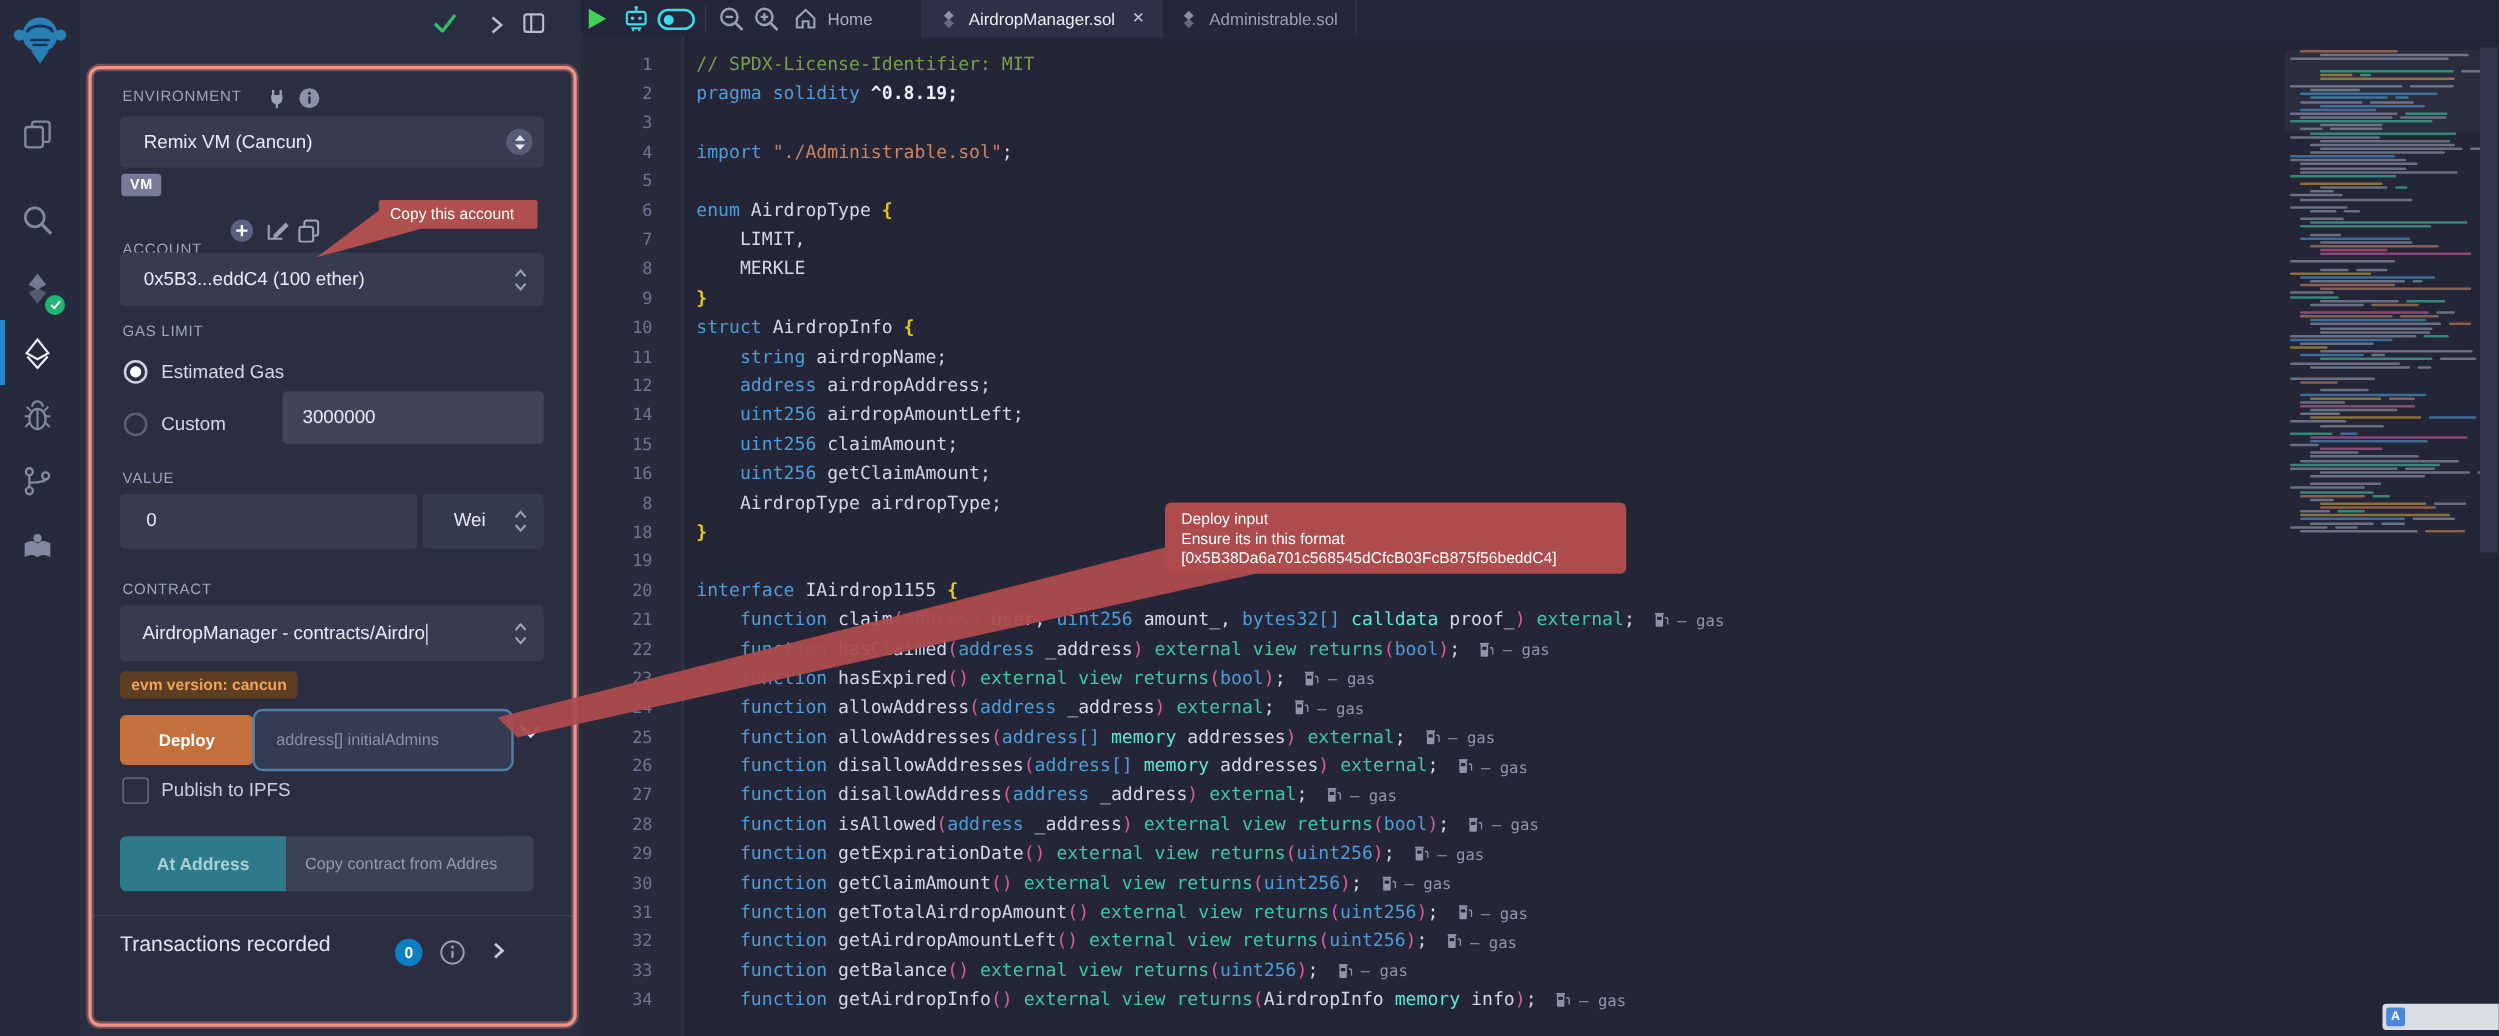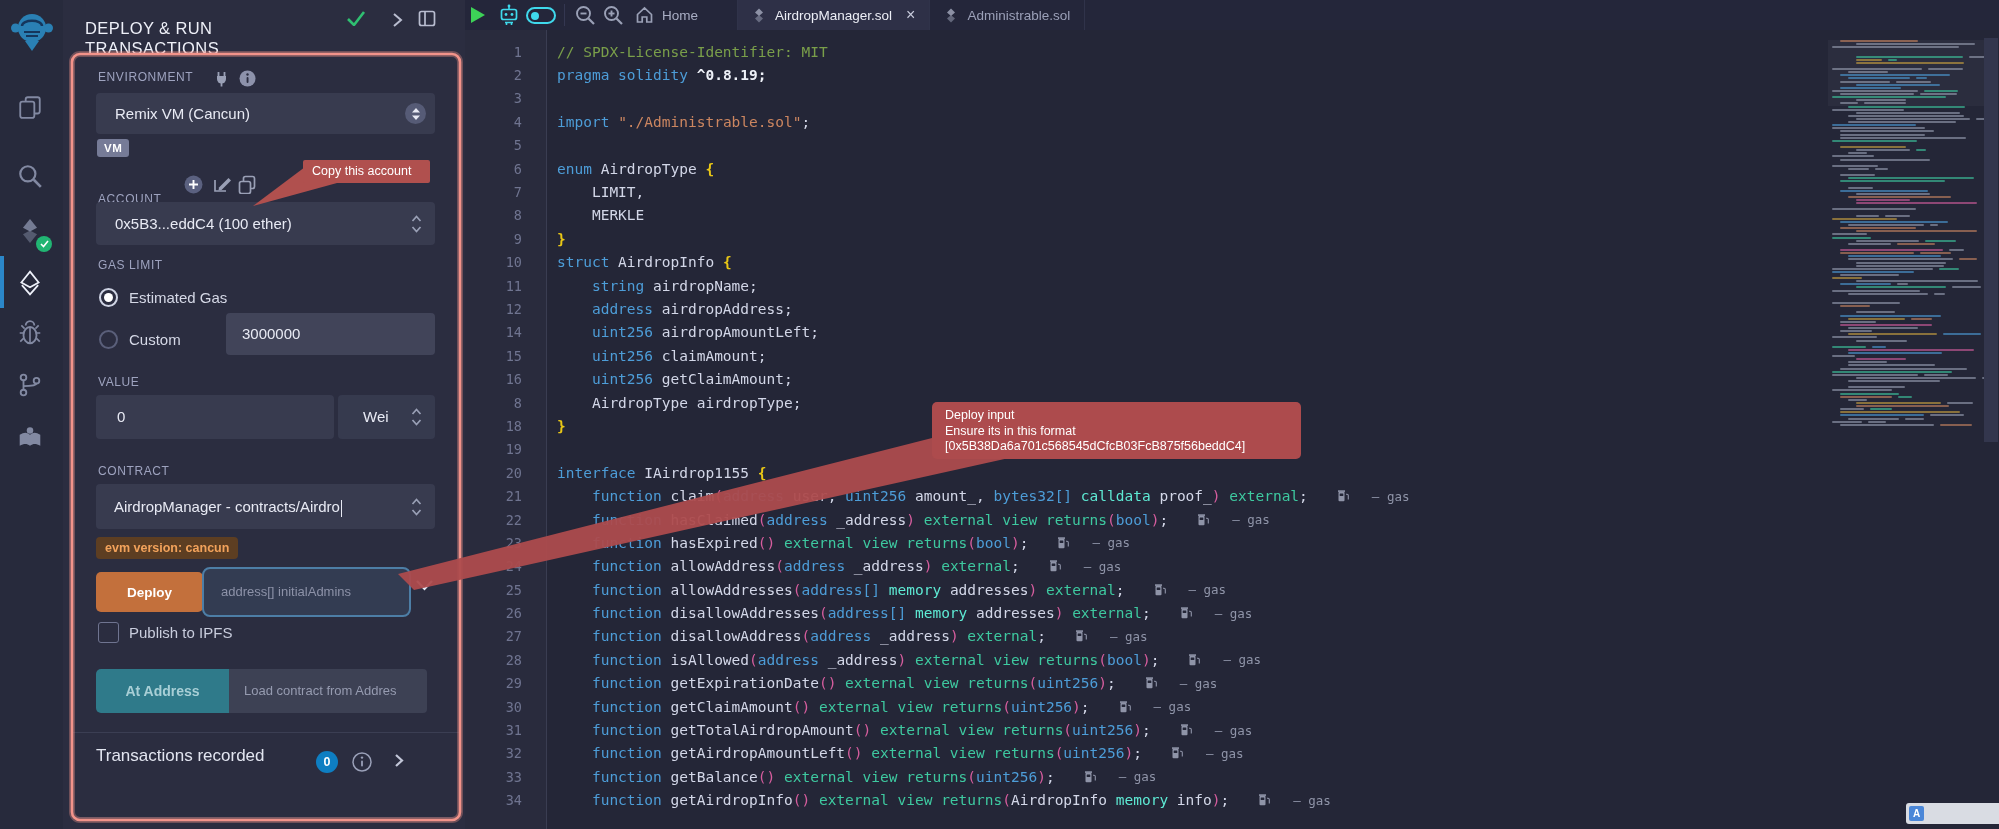--- a/index.html
+++ b/index.html
@@ -94,22 +94,22 @@
   .tab .sol{margin-right:9px;display:flex;}
   .tab .close{margin-left:14px;color:#c9ccdd;font-size:16px;line-height:16px;}
   #gutter-band{position:absolute;left:0;top:30px;width:81px;height:799px;background:#292b3d;border-right:1px solid #3a3d52;}
   #code{position:absolute;left:0;top:40px;width:1360px;}
   .cl{height:23.4px;display:flex;align-items:center;white-space:pre;}
   .ln{flex:0 0 57px;width:57px;text-align:right;font-family:"DejaVu Sans Mono",monospace;
       font-size:13.5px;color:#6f7490;}
   .ct{margin-left:35px;font-family:"DejaVu Sans Mono",monospace;font-size:14.5px;color:#d3d7e8;white-space:pre;}
   .tk-k{color:#4d9dd8;} .tk-c{color:#7a9f4a;} .tk-w{color:#d3d7e8;} .tk-y{color:#e9c716;font-weight:bold;}
   .tk-s{color:#cc8660;} .tk-g{color:#5eead4;} .tk-m{color:#3ec9a0;} .tk-p{color:#d65d9e;} .tk-b{color:#eef1f8;font-weight:bold;}
-  .gas{margin-left:30px;color:#8f94a8;font-family:"DejaVu Sans Mono",monospace;font-size:12.5px;
-       display:inline-flex;align-items:center;gap:23px;}
+  .gas{margin-left:16px;color:#8f94a8;font-family:"DejaVu Sans Mono",monospace;font-size:12.5px;
+       display:inline-flex;align-items:center;gap:7px;}
   #minimap{position:absolute;left:1363px;top:40px;width:156px;height:392px;overflow:hidden;}
   .mmbar{position:absolute;height:2px;border-radius:1px;}
   #mm-view{position:absolute;left:1363px;top:40px;width:156px;height:66px;background:rgba(255,255,255,.035);}
   #scroll-thumb{position:absolute;left:1519px;top:38px;width:14px;height:404px;background:#383c55;opacity:.75;}
   
   #overlay{position:absolute;left:0;top:0;width:1999px;height:829px;z-index:40;pointer-events:none;}
   #copy-label{position:absolute;left:303px;top:160px;width:127px;height:23px;background:#b0504e;border-radius:2px;
               color:#fff;font-size:12.5px;line-height:23px;padding-left:9px;box-sizing:border-box;z-index:41;}
   #deploy-tip{position:absolute;left:932px;top:402px;width:369px;height:57px;background:#ad4b4d;border-radius:5px;
               color:#fff;font-size:12.5px;line-height:15.5px;padding:6px 0 0 13px;box-sizing:border-box;z-index:41;}
@@ -184,21 +184,20 @@
         <svg width="26" height="26" viewBox="0 0 24 24">
           <circle cx="12" cy="6" r="3" fill="currentColor"></circle>
           <path d="M2.5 10 c4 -2.5 6.5 -2.5 9.5 0 c3 -2.5 5.5 -2.5 9.5 0 v10 c-4 -2 -6.5 -2 -9.5 0 c-3 -2 -5.5 -2 -9.5 0 Z" fill="currentColor"></path>
         </svg>
       </div>
     </div>
   <div id="active-indicator"></div>
 </aside>
 
 <section id="side-panel">
-  <h1 id="panel-title">DEPLOY &amp; RUN TRANSACTIONS</h1>
   <span class="hdr-ic" id="hdr-check">
     <svg width="20" height="16" viewBox="0 0 20 16">
         <path d="M2 9 L8 15 L18 2" stroke="#2fbf71" stroke-width="2.6" fill="none"></path>
       </svg>
   </span>
   <span class="hdr-ic" id="hdr-chevron">
     <svg width="11" height="16" viewBox="0 0 11 16">
         <path d="M2 2 L9 8 L2 14" stroke="#b9bdd0" stroke-width="2" fill="none"></path>
       </svg>
   </span>
@@ -309,21 +308,21 @@
     <svg width="19" height="13" viewBox="0 0 19 13">
         <path d="M2 2 L9.5 10 L17 2" stroke="#e8ecf6" stroke-width="2.2" fill="none"></path>
       </svg>
   </span>
 
   <span id="publish-cb"></span>
   <span id="publish-label">Publish to IPFS</span>
 
   <div id="ataddr-btn">At Address</div>
   <div id="ataddr-input">
-    <span class="txt">Load contract from Addres</span>
+    <span class="txt">Copy contract from Addres</span>
   </div>
 
   <div class="pdivider" id="div1"></div>
   <span id="trans-label">Transactions recorded</span>
   <span id="trans-badge">0</span>
   <span id="trans-info">
     <svg width="20" height="20" viewBox="0 0 20 20">
         <circle cx="10" cy="10" r="9" stroke="#9aa0b8" stroke-width="1.5" fill="none"></circle>
         <rect x="9.1" y="8.5" width="1.8" height="6" rx=".9" fill="#9aa0b8"></rect>
         <circle cx="10" cy="5.6" r="1.2" fill="#9aa0b8"></circle>

